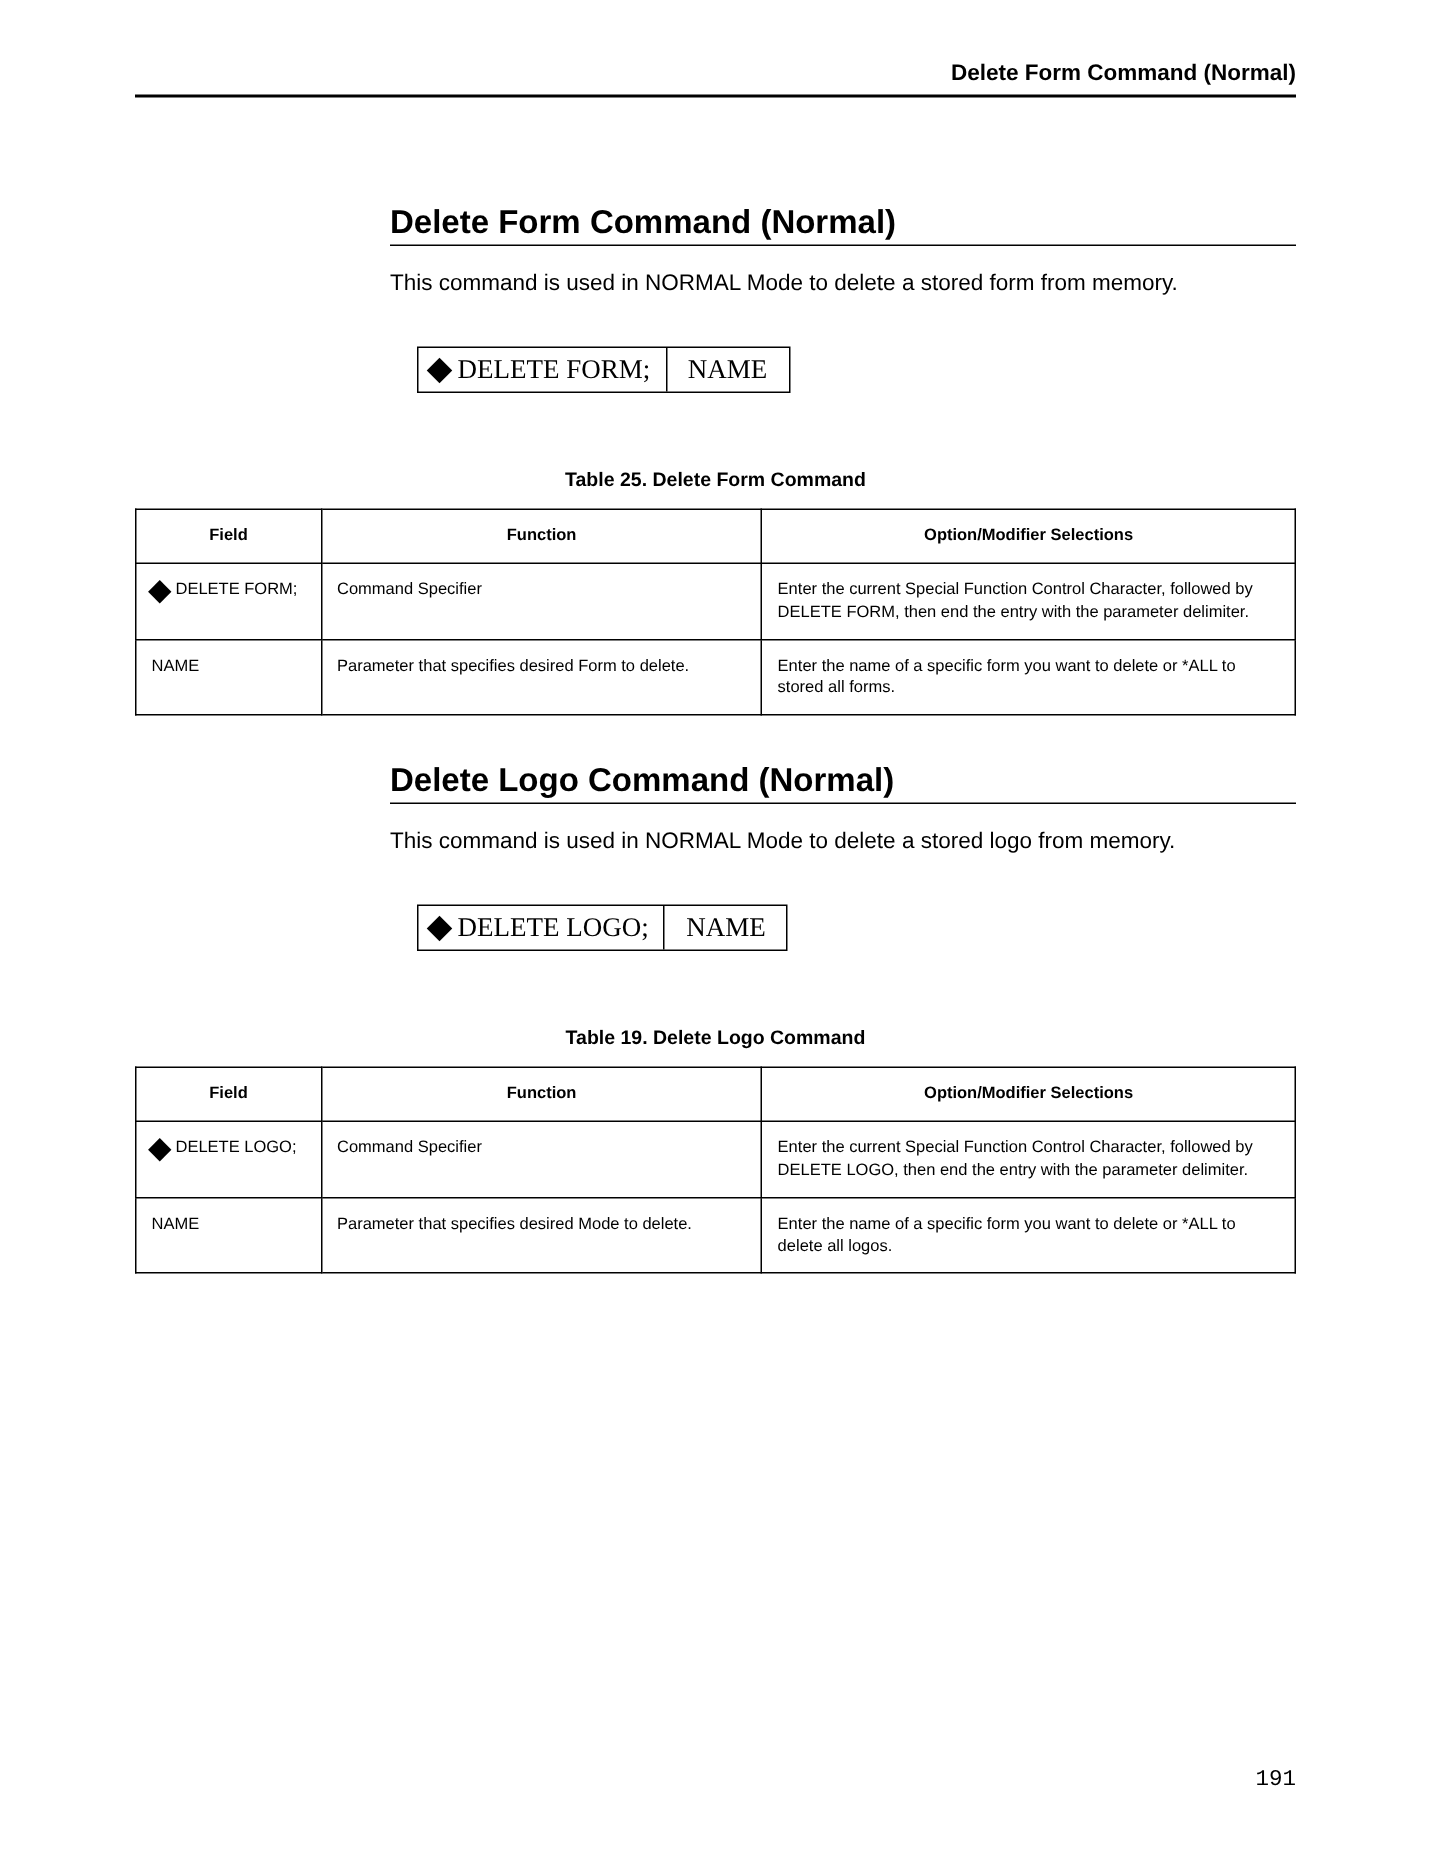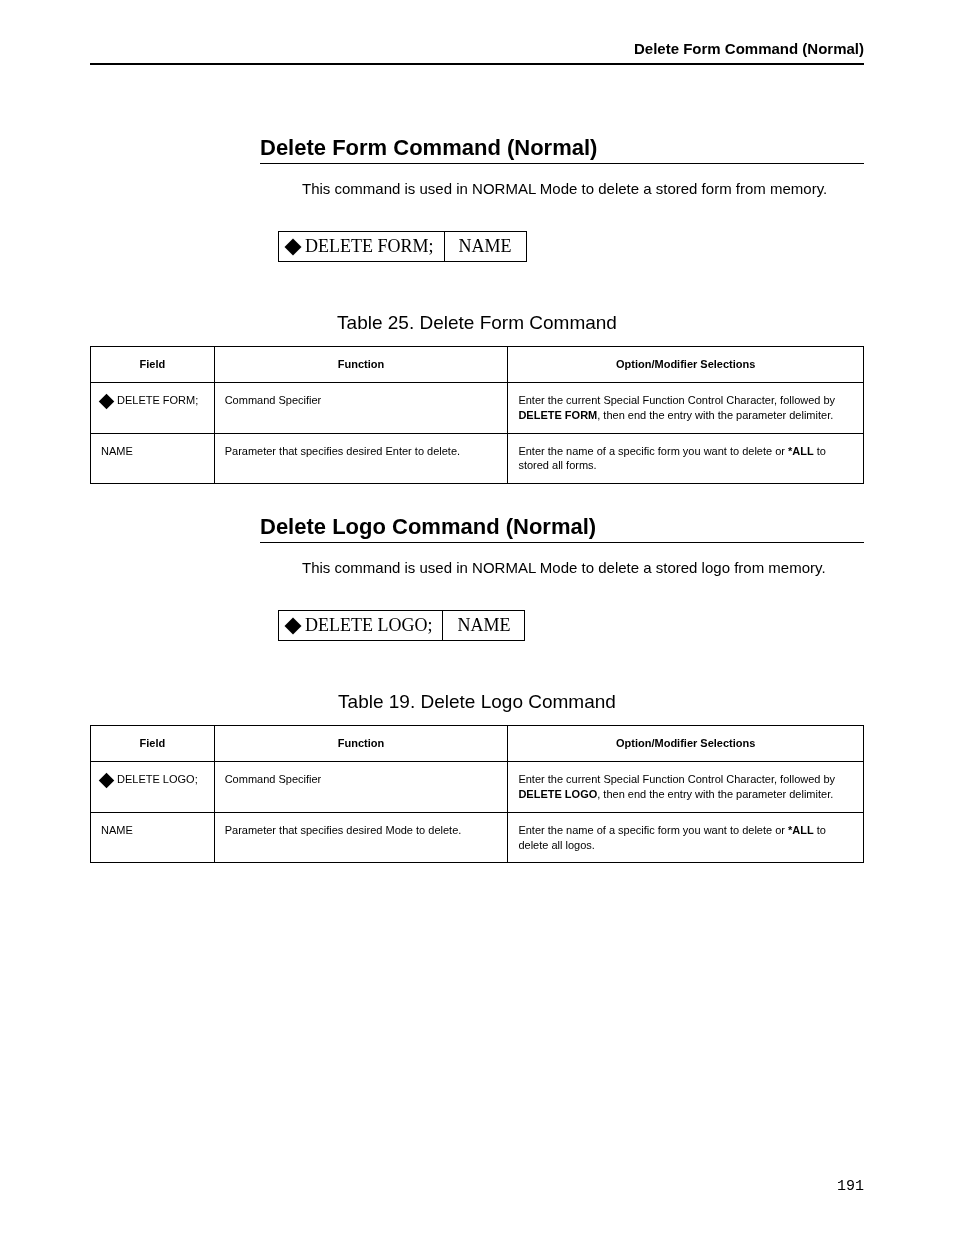--- a/index.html
+++ b/index.html
@@ -29,21 +29,20 @@
       font-size: 22px;
       font-weight: bold;
       padding-bottom: 2px;
       border-bottom: 1px solid #000;
       margin-bottom: 14px;
     }
     .body-text {
       font-size: 15px;
       line-height: 1.4;
       margin-bottom: 32px;
-      margin-left: 42px;
     }
     .syntax-box {
       display: inline-flex;
       border: 1.5px solid #000;
       margin-left: 18px;
       margin-bottom: 50px;
       font-family: "Times New Roman", Times, serif;
       font-size: 18px;
     }
     .syntax-cell {
@@ -60,22 +59,22 @@
     .diamond {
       width: 12px;
       height: 12px;
       background: #000;
       transform: rotate(45deg);
       flex-shrink: 0;
       margin-right: 2px;
     }
     .table-caption {
       text-align: center;
-      font-weight: normal;
-      font-size: 19px;
+      font-weight: bold;
+      font-size: 13px;
       margin-bottom: 12px;
     }
     table.cmd {
       border-collapse: collapse;
       width: 100%;
       font-size: 11px;
       margin-bottom: 30px;
     }
     table.cmd th, table.cmd td {
       border: 1px solid #000;
@@ -105,21 +104,21 @@
       margin-top: 3px;
       margin-right: 1px;
     }
     .page-number {
       position: absolute;
       bottom: 40px;
       right: 90px;
       font-size: 15px;
       font-family: Liberation Mono, monospace;
     }
-    .bold { font-weight: bold; }
+    .bold { font-weight: normal; }
   </style>
 </head>
 <body>
 
 <div class="running-header">
   <span>Delete Form Command (Normal)</span>
 </div>
 
 <div class="content">
   <h2 class="section-heading">Delete Form Command (Normal)</h2>
@@ -158,21 +157,21 @@
             <span>DELETE FORM;</span>
           </div>
         </td>
         <td>Command Specifier</td>
         <td>
           <span>Enter the current Special Function Control Character, followed by </span><span class="bold">DELETE FORM</span><span>, then end the entry with the parameter delimiter.</span>
         </td>
       </tr>
       <tr>
         <td>NAME</td>
-        <td>Parameter that specifies desired Enter to delete.</td>
+        <td>Parameter that specifies desired Form to delete.</td>
         <td>
           <span>Enter the name of a specific form you want to delete or </span><span class="bold">*ALL</span><span> to stored all forms.</span>
         </td>
       </tr>
     </tbody>
   </table>
 </div>
 
 <div class="content">
   <h2 class="section-heading">Delete Logo Command (Normal)</h2>

